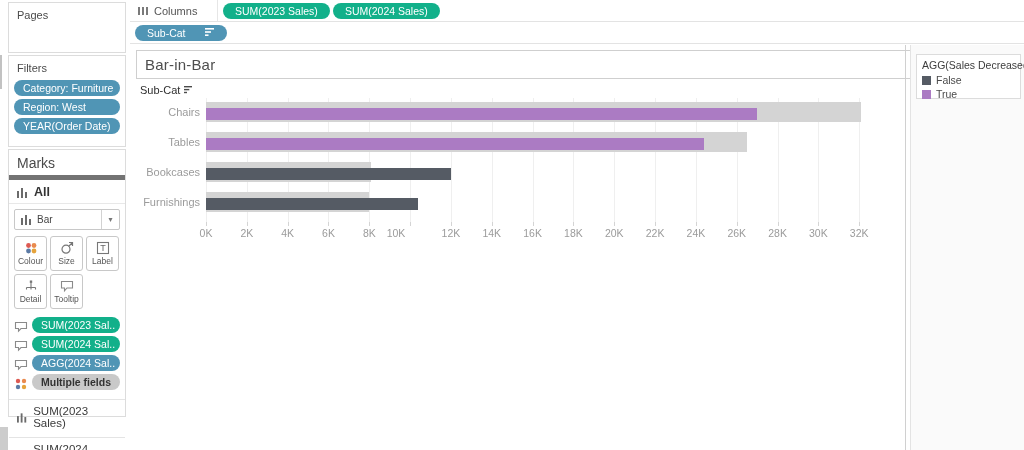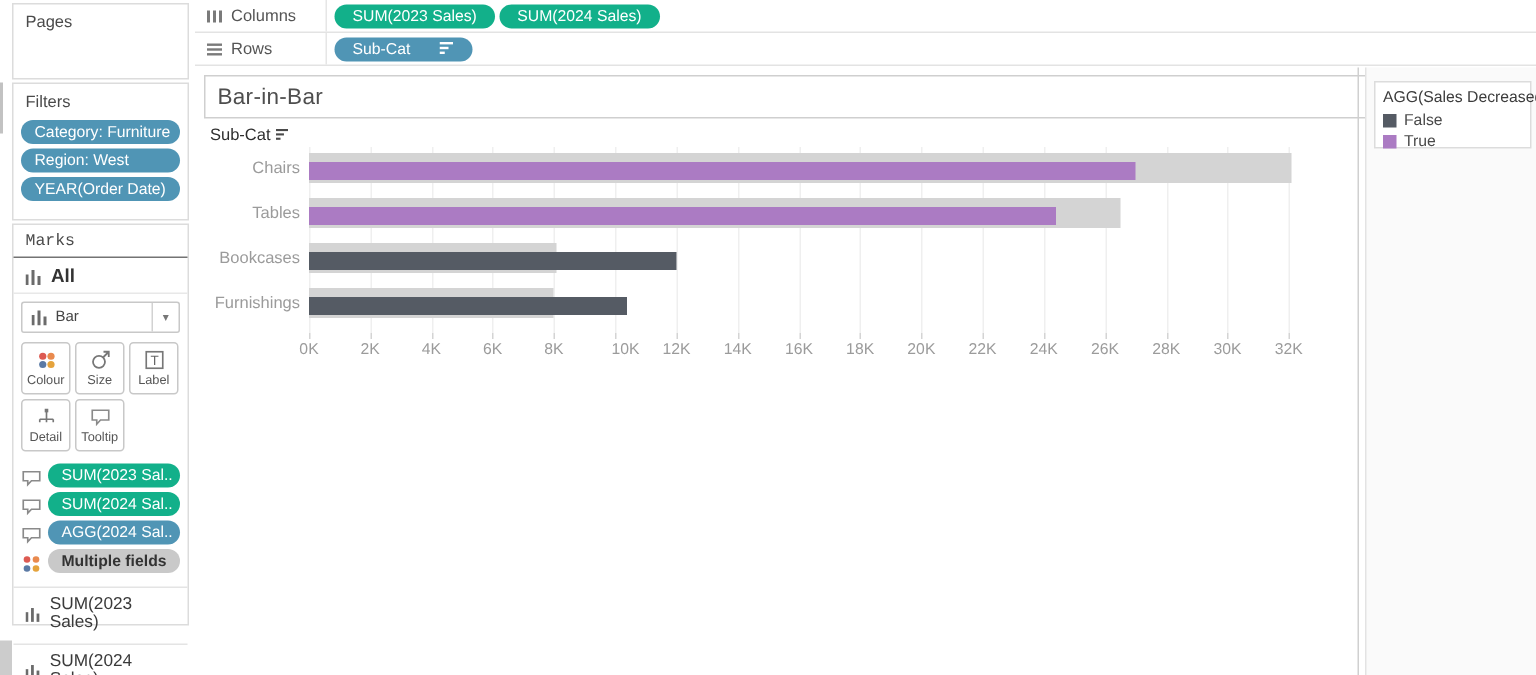--- a/index.html
+++ b/index.html
@@ -17,21 +17,21 @@
   .card-filters { top:55px;  height:92px; }
   .card-marks   { top:149px; height:268px; }
   .card-title { font-size:11px; color:#4a4a4a; padding:6px 8px 4px; }
   .filters-pills { display:flex; flex-direction:column; gap:3px; padding:2px 5px; }
   .pill { height:16px; border-radius:8px; color:#fff; font-size:10.5px; line-height:16px;
           padding:0 9px; white-space:nowrap; overflow:hidden; }
   .pill-blue  { background:#5095b5; }
   .pill-green { background:#12b08a; }
   .pill-gray  { background:#c9c9c9; color:#333; font-weight:bold; }
 
-  .marks-title { padding:5px 8px 4px; font-size:11px; color:#4a4a4a; border-bottom:1px solid #737373;font-family:Liberation Mono, monospace; }
+  .marks-title { padding:5px 8px 4px; font-size:14px; color:#4a4a4a; border-bottom:5px solid #737373; }
   .all-row { display:flex; align-items:center; gap:6px; padding:5px 8px 4px; border-bottom:1px solid #e8e8e8; }
   .all-label { font-size:12.5px; font-weight:bold; color:#333; }
   .mark-dropdown { margin:5px; height:21px; border:1px solid #c8c8c8; border-radius:2px;
                    display:flex; align-items:center; background:#fff; }
   .mark-dropdown .mlabel { flex:1; font-size:10px; color:#444; padding-left:5px; }
   .mark-dropdown .micon { padding-left:6px; display:flex; }
   .dd-caret { width:18px; align-self:stretch; border-left:1px solid #d2d2d2; display:flex;
               align-items:center; justify-content:center; font-size:8px; color:#777; }
   .marks-buttons { display:flex; flex-wrap:wrap; gap:3px; padding:1px 5px 4px; }
   .mbtn { width:33px; height:35px; border:1px solid #c8c8c8; border-radius:3px; background:#fff;
@@ -229,30 +229,20 @@
         </svg>
       <span>Columns</span>
     </div>
     <div class="shelf-pills" id="columns-pills">
         <div class="shelf-pill pill-green">SUM(2023 Sales)</div>
         <div class="shelf-pill pill-green">SUM(2024 Sales)</div>
       </div>
   </div>
 
   <div class="shelf shelf-rows">
-    <div class="shelf-label">
-      <svg width="10" height="10" viewBox="0 0 10 10">
-          <g fill="#7a7a7a">
-            <rect x="0" y="1" width="10" height="1.6"></rect>
-            <rect x="0" y="4.2" width="10" height="1.6"></rect>
-            <rect x="0" y="7.4" width="10" height="1.6"></rect>
-          </g>
-        </svg>
-      <span>Rows</span>
-    </div>
     <div class="shelf-pills">
       <div class="shelf-pill pill-blue rows-pill">
         <span>Sub-Cat</span>
         <svg width="10" height="9" viewBox="0 0 10 9">
             <g fill="#fff">
               <rect x="0" y="0" width="9" height="1.6"></rect>
               <rect x="0" y="3.2" width="6" height="1.6"></rect>
               <rect x="0" y="6.4" width="3.5" height="1.6"></rect>
             </g>
           </svg>
@@ -324,21 +314,21 @@
         <div class="bar" style="left: 0px; top: 70px; height: 12px; width: 244.956px; background: rgb(85, 91, 100);"></div>
         <div class="bar" style="left: 0px; top: 94px; height: 20px; width: 163.304px; background: rgb(212, 212, 212);"></div>
         <div class="bar" style="left: 0px; top: 100px; height: 12px; width: 212.295px; background: rgb(85, 91, 100);"></div>
       </div>
     <div id="axis-labels">
         <div class="tick-label" style="left: 58px;">0K</div>
         <div class="tick-label" style="left: 98.826px;">2K</div>
         <div class="tick-label" style="left: 139.652px;">4K</div>
         <div class="tick-label" style="left: 180.478px;">6K</div>
         <div class="tick-label" style="left: 221.304px;">8K</div>
-        <div class="tick-label" style="left: 269px;">10K</div>
+        <div class="tick-label" style="left: 248px;">10K</div>
         <div class="tick-label" style="left: 302.956px;">12K</div>
         <div class="tick-label" style="left: 343.782px;">14K</div>
         <div class="tick-label" style="left: 384.608px;">16K</div>
         <div class="tick-label" style="left: 425.434px;">18K</div>
         <div class="tick-label" style="left: 466.26px;">20K</div>
         <div class="tick-label" style="left: 507.086px;">22K</div>
         <div class="tick-label" style="left: 547.912px;">24K</div>
         <div class="tick-label" style="left: 588.737px;">26K</div>
         <div class="tick-label" style="left: 629.563px;">28K</div>
         <div class="tick-label" style="left: 670.389px;">30K</div>

